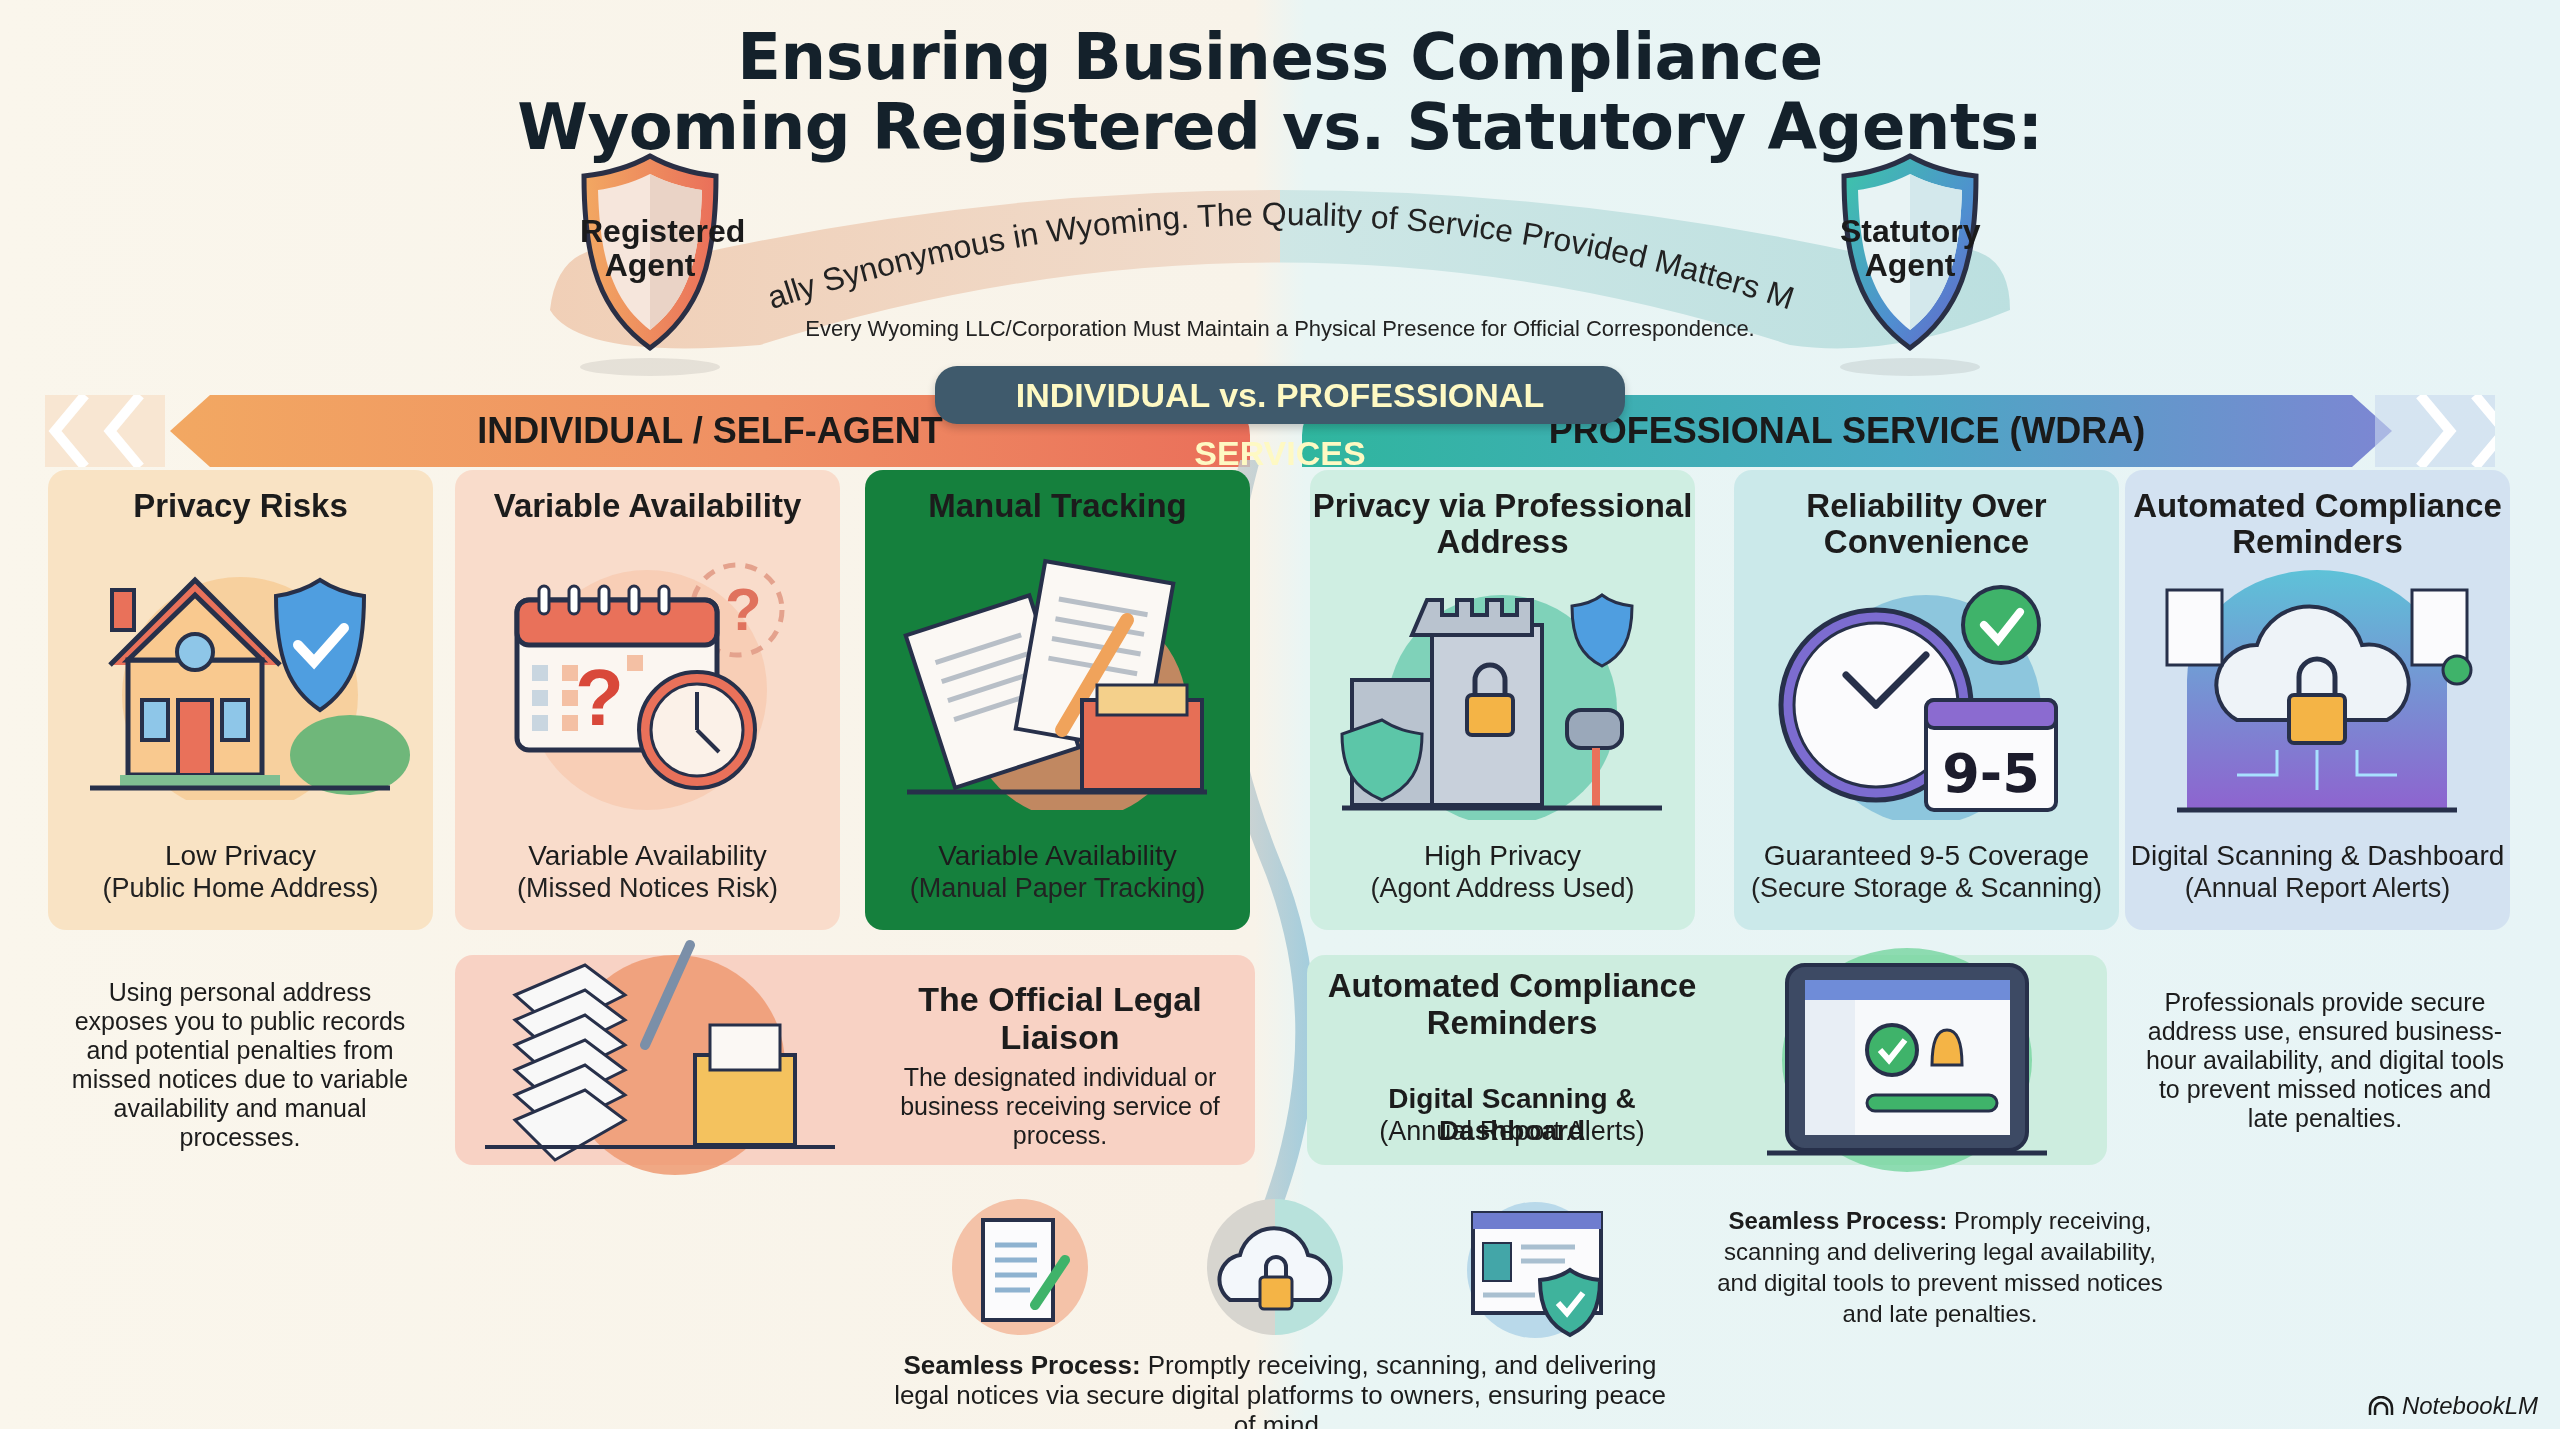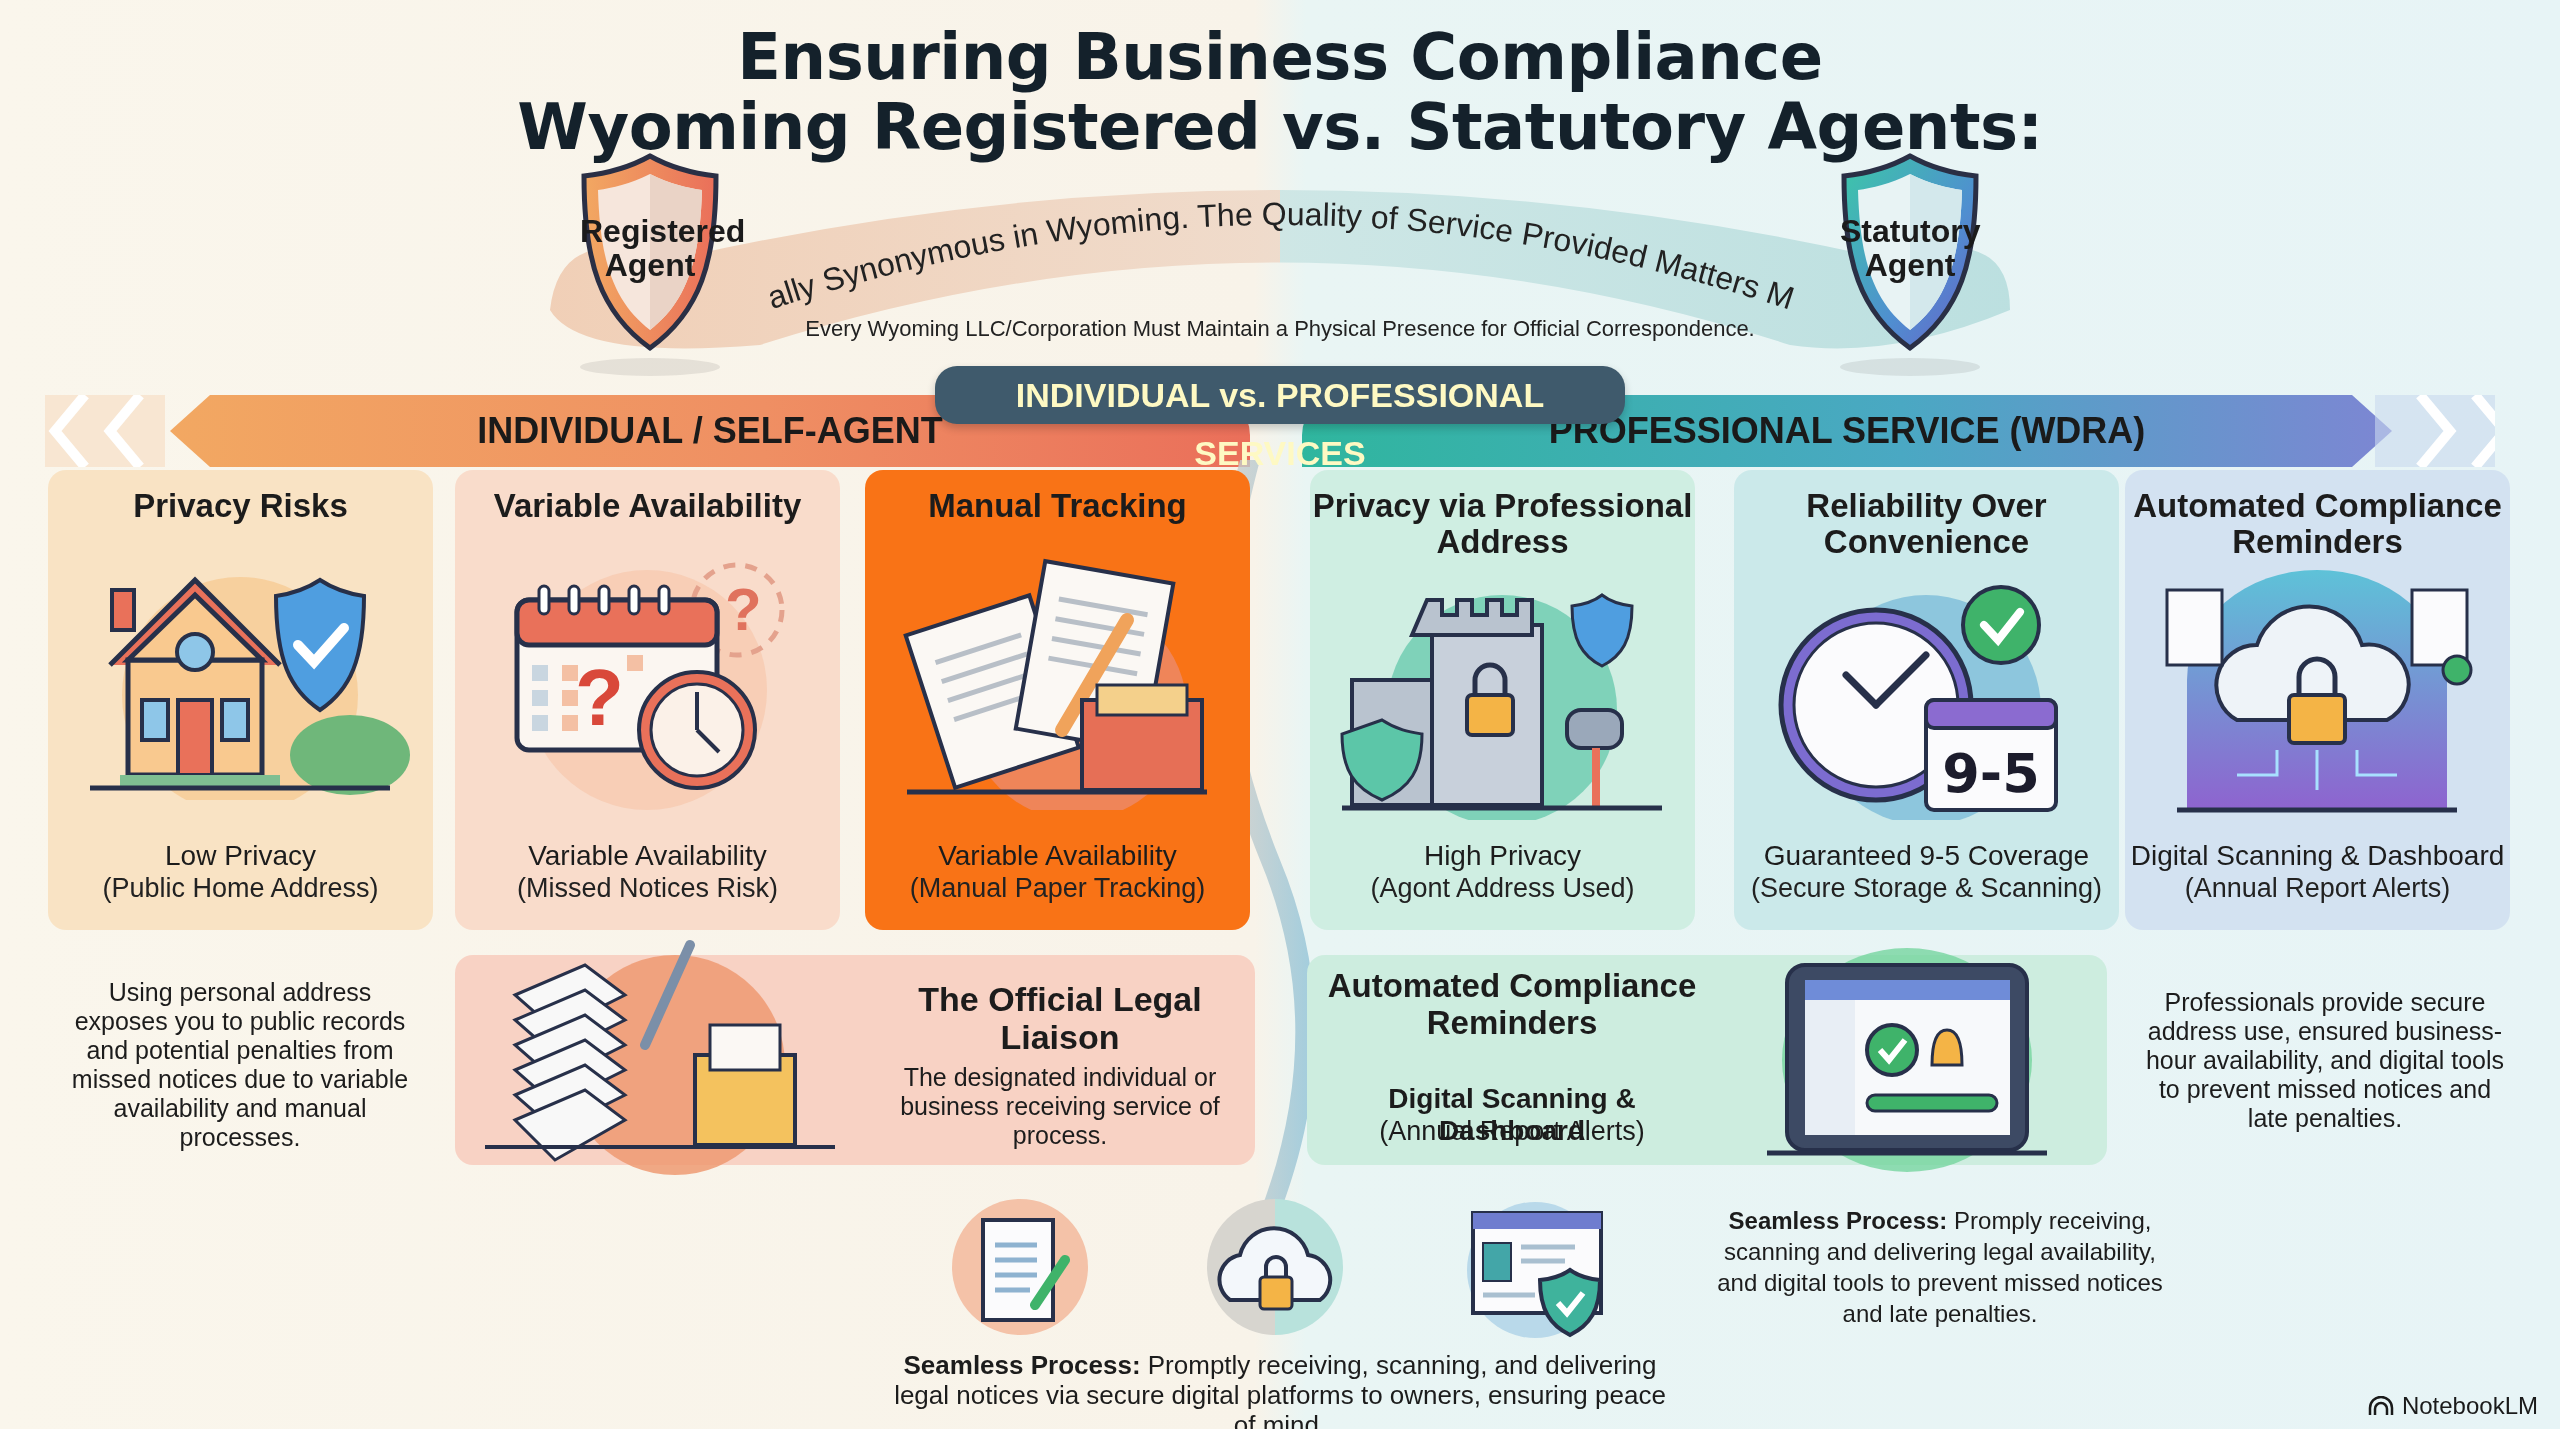--- a/index.html
+++ b/index.html
@@ -70,21 +70,21 @@
     position: absolute; left: 0; width: 100%; text-align: center;
     font-size: 27px; line-height: 32px; color: #222;
   }
   .icon-wrap { position: absolute; }
   .icon-wrap svg { width: 100%; height: 100%; }
 
   .body-text { font-size: 25px; line-height: 29px; text-align: center; color: #1c1c1c; }
 
   .wave { left: 1200px; top: 460px; width: 140px; height: 800px; }
 
-  .brand { right: 22px; top: 1392px; font-size: 24px; color: #1a1a1a; display: flex; align-items: center; gap: 8px; }
+  .brand { right: 22px; top: 1392px; font-size: 24px; color: #1a1a1a; display: flex; align-items: center; gap: 8px; font-style: italic; }
 </style>
 </head>
 <body>
 
 <div class="abs title">
   <div>Ensuring Business Compliance</div>
   <div>Wyoming Registered vs. Statutory Agents:</div>
 </div>
 
 <svg class="abs" style="left:540px;top:160px;" width="1480" height="200">
@@ -229,21 +229,21 @@
       <circle cx="220" cy="180" r="58" fill="#e9715a" stroke="#27304a" stroke-width="4"></circle>
       <circle cx="220" cy="180" r="46" fill="#fbf1e8" stroke="#27304a" stroke-width="3"></circle>
       <line x1="220" y1="180" x2="220" y2="142" stroke="#27304a" stroke-width="4"></line>
       <line x1="220" y1="180" x2="242" y2="202" stroke="#27304a" stroke-width="4"></line>
     </svg>
   </div>
   <div class="panel-caption-b" style="top:370px;">Variable Availability</div>
   <div class="panel-caption" style="top:402px;">(Missed Notices Risk)</div>
 </div>
 
-<div class="abs panel" style="left:865px;top:470px;width:385px;height:460px;background:#f97316;">
+<div class="abs panel" style="left:865px;top:470px;width:385px;height:460px;background:#15803d;">
   <div class="panel-title" style="top:18px;">Manual Tracking</div>
   <div class="icon-wrap" style="left:22px;top:80px;width:340px;height:260px;">
     <svg viewBox="0 0 340 260">
       <circle cx="190" cy="160" r="110" fill="#ec8a6a" opacity="0.8"></circle>
       <g transform="rotate(-18 110 140)">
           <rect x="40" y="60" width="130" height="160" fill="#fbf8f4" stroke="#27304a" stroke-width="4"></rect>
         <g stroke="#b8bfc7" stroke-width="5">
             <line x1="60" y1="95" x2="150" y2="95"></line>
             <line x1="60" y1="115" x2="150" y2="115"></line>
             <line x1="60" y1="135" x2="150" y2="135"></line>

